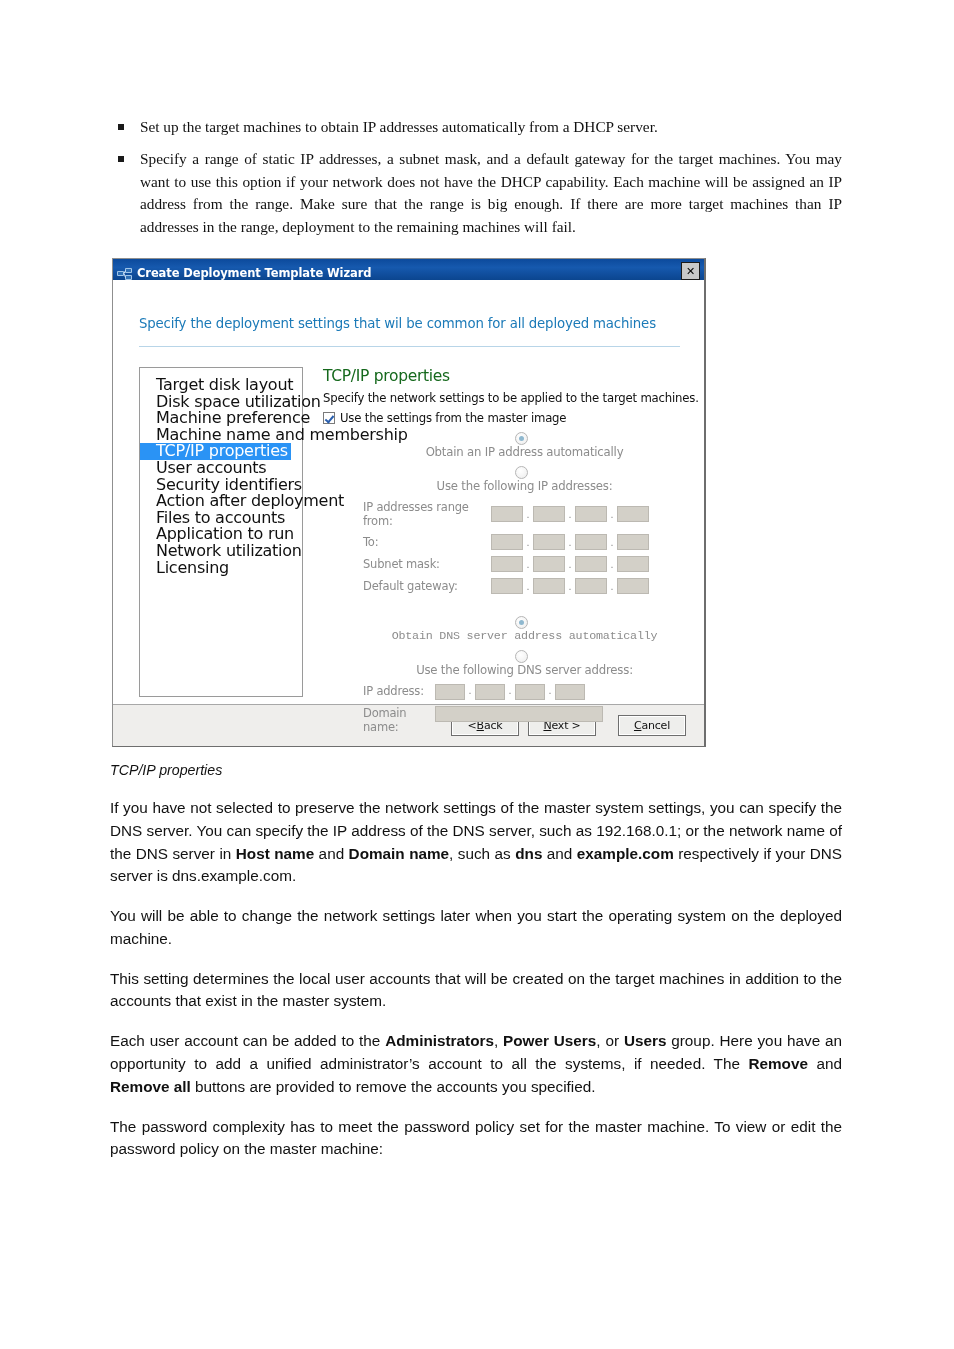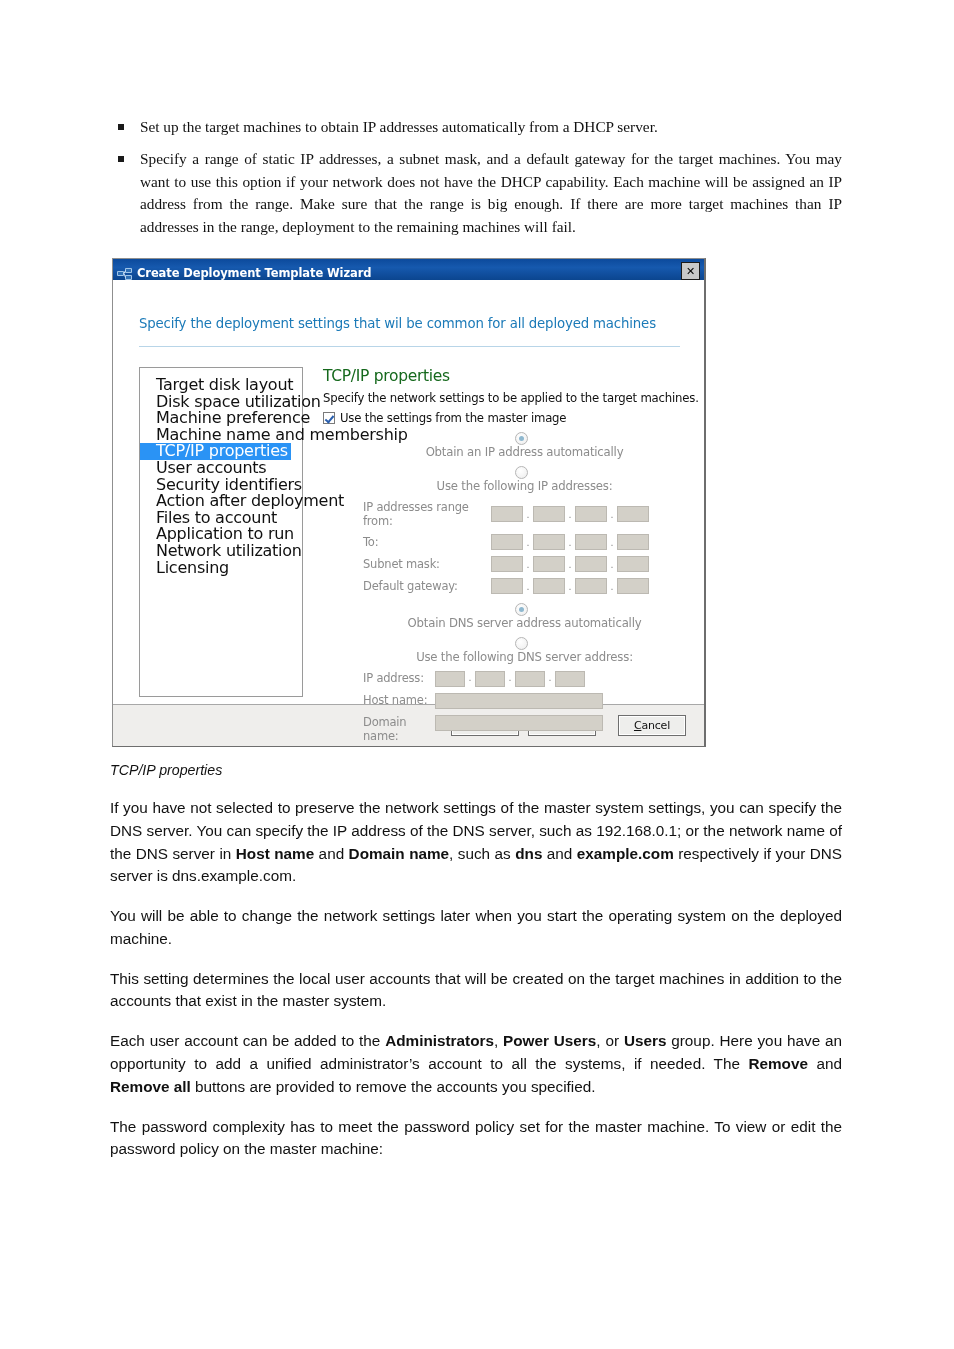--- a/index.html
+++ b/index.html
@@ -386,21 +386,21 @@
 
         <div class="steps">
           <div class="step-wrap"><span class="step">Target disk layout</span></div>
           <div class="step-wrap"><span class="step">Disk space utilization</span></div>
           <div class="step-wrap"><span class="step">Machine preference</span></div>
           <div class="step-wrap"><span class="step">Machine name and membership</span></div>
           <div class="step-wrap"><span class="step selected">TCP/IP properties</span></div>
           <div class="step-wrap"><span class="step">User accounts</span></div>
           <div class="step-wrap"><span class="step">Security identifiers</span></div>
           <div class="step-wrap"><span class="step">Action after deployment</span></div>
-          <div class="step-wrap"><span class="step">Files to account</span></div>
+          <div class="step-wrap"><span class="step">Files to accounts</span></div>
           <div class="step-wrap"><span class="step">Application to run</span></div>
           <div class="step-wrap"><span class="step">Network utilization</span></div>
           <div class="step-wrap"><span class="step">Licensing</span></div>
         </div>
 
         <div class="content">
           <div class="content-title">TCP/IP properties</div>
           <div class="content-sub">Specify the network settings to be applied to the target machines.</div>
 
           <div class="row">
@@ -455,45 +455,41 @@
             <span class="field-label">Default gateway:</span>
             <span class="octet"></span>
             <span class="dot">.</span>
             <span class="octet"></span>
             <span class="dot">.</span>
             <span class="octet"></span>
             <span class="dot">.</span>
             <span class="octet"></span>
           </div>
 
-          <div class="radio-row" style="margin-top:9px;">
+          <div class="radio-row" style="margin-top:22px;font-family:Liberation Mono, monospace;">
             <span class="radio on"></span>
             <span class="radio-label">Obtain DNS server address automatically</span>
           </div>
 
           <div class="radio-row">
             <span class="radio"></span>
             <span class="radio-label">Use the following DNS server address:</span>
           </div>
 
           <div class="dns-row">
             <span class="dns-label">IP address:</span>
             <span class="dns-octet"></span>
             <span class="dot">.</span>
             <span class="dns-octet"></span>
             <span class="dot">.</span>
             <span class="dns-octet"></span>
             <span class="dot">.</span>
             <span class="dns-octet"></span>
           </div>
 
-          <div class="dns-row">
-            <span class="dns-label">Host name:</span>
-            <span class="wide-box" style="width:168px;"></span>
-          </div>
 
           <div class="dns-row">
             <span class="dns-label">Domain name:</span>
             <span class="wide-box" style="width:168px;"></span>
           </div>
 
         </div>
       </div>
     </div>
 

